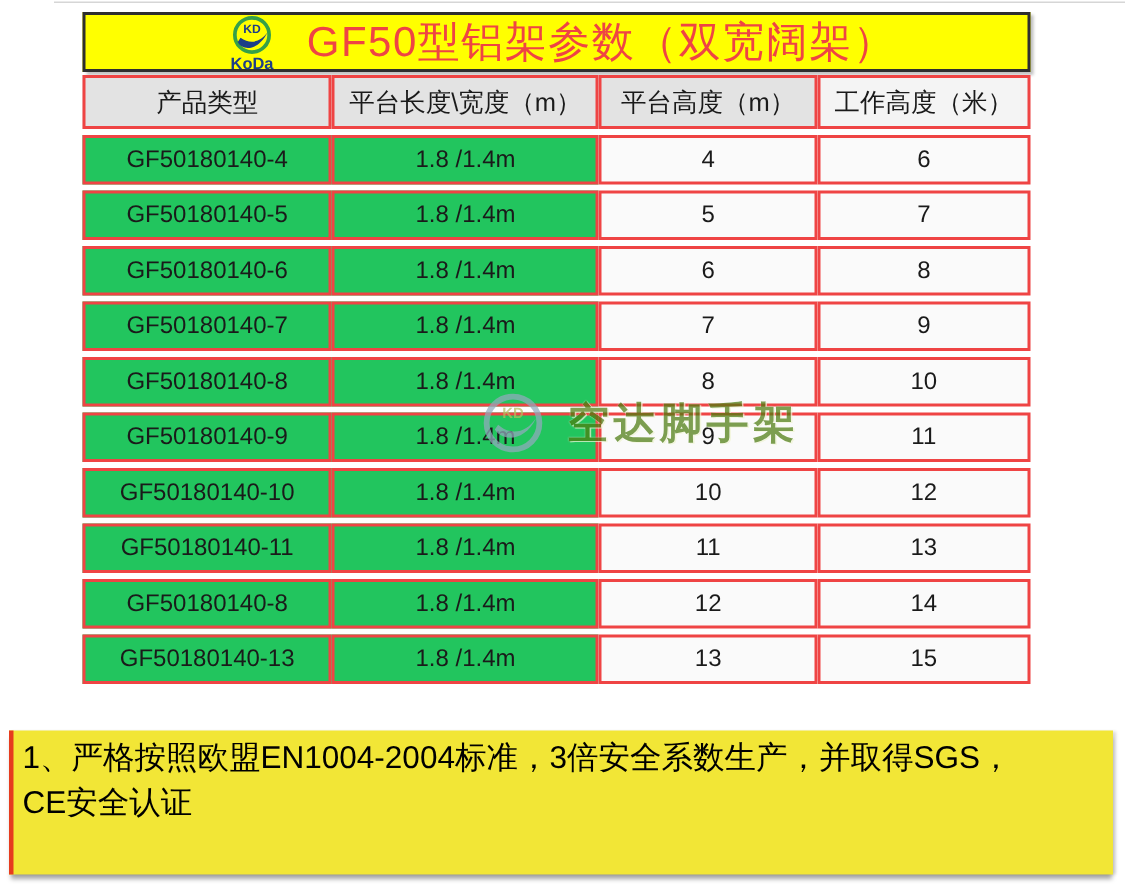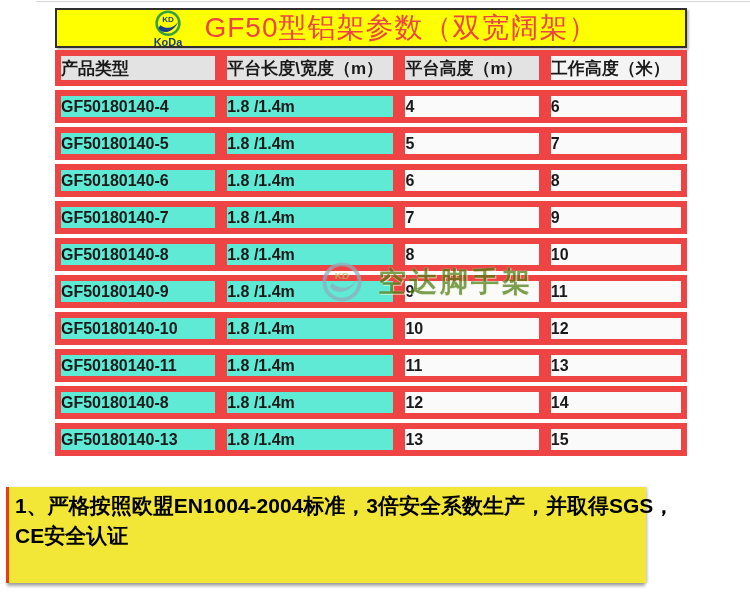--- a/index.html
+++ b/index.html
@@ -26,46 +26,46 @@
     white-space:nowrap; line-height:40px;
   }
   
   table.spec {
     width:100%; table-layout:fixed; border-collapse:separate;
     border-spacing:0 4px; margin-top:-2px;
   }
   col.c0 { width:26.3%; } col.c1 { width:28.2%; }
   col.c2 { width:23.0%; } col.c3 { width:22.5%; }
   th, td {
-    border:6px solid #ef4444; font-weight:bold; color:#1a1a1a;
-    text-align:left; vertical-align:middle; overflow:hidden;
+    border:2px solid #ef4444; font-weight:normal; color:#1a1a1a;
+    text-align:center; vertical-align:middle; overflow:hidden;
     white-space:nowrap;
   }
   th { height:36px; font-size:17px; background:#e3e3e3; }
   th.c3 { background:#f4f4f4; }
   td { height:33px; font-size:16px; }
-  td.c0, td.c1 { background:#5eead4; }
+  td.c0, td.c1 { background:#22c55e; }
   td.c2, td.c3 { background:#fafafa; }
   
   .watermark {
     position:absolute; left:320px; top:260px; display:flex; align-items:center;
     gap:14px; pointer-events:none; z-index:5; opacity:.72;
   }
   .wm-logo { width:44px; height:44px; }
   .wm-text {
     font-size:28px; font-weight:bold; letter-spacing:3px; color:#4d7c0f;
     text-shadow:0 0 1px #ffffff, 1px 1px 0 #eef3cf;
     white-space:nowrap;
   }
   
   .footer {
-    position:absolute; left:6px; top:487px; width:640px; height:96px;
+    position:absolute; left:6px; top:487px; width:736px; height:96px;
     background:#f2e636; border-left:3px solid #e63c1e;
     padding:4px 10px 4px 6px;
-    font-size:21px; font-weight:bold; color:#000; line-height:1.42;
+    font-size:21px; font-weight:normal; color:#000; line-height:1.42;
     box-shadow:0 4px 3px -1px rgba(0,0,0,.35), 2px 0 2px rgba(0,0,0,.15);
   }
   .footer .fline { white-space:nowrap; }
 </style>
 </head>
 <body>
 
 <div class="stage">
   <div class="top-hairline"></div>
 

